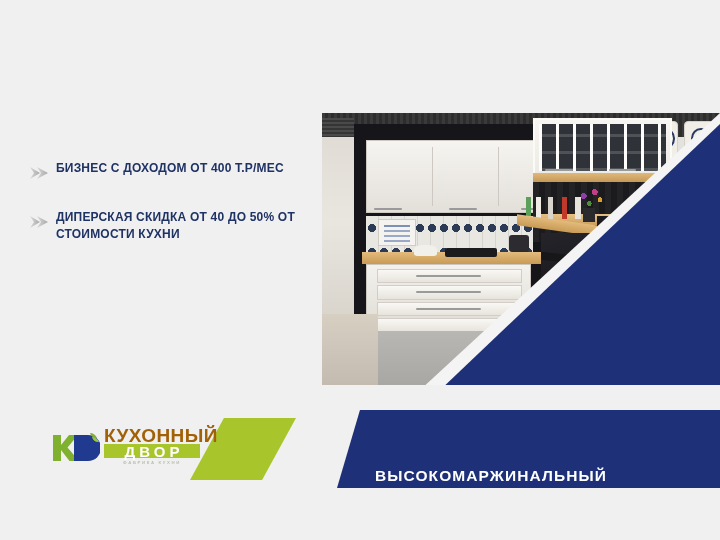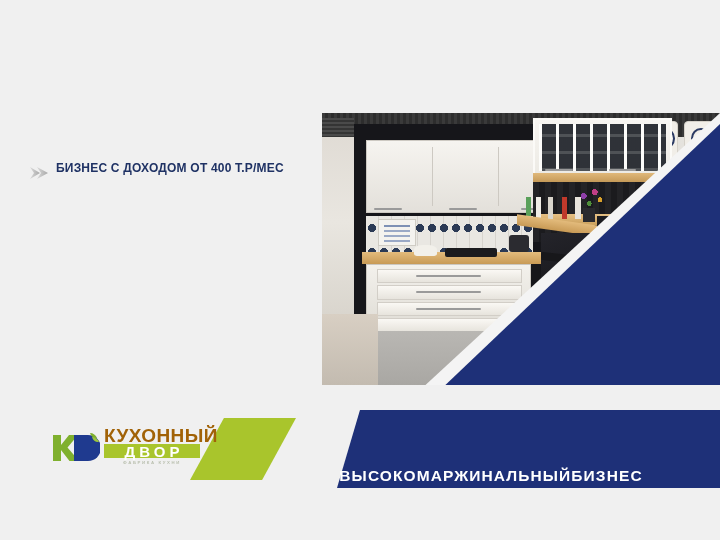--- a/index.html
+++ b/index.html
@@ -163,20 +163,29 @@
               <stop offset="1" stop-color="#a8a8a8"></stop>
             </linearGradient>
           </defs>
           <polygon points="0,2 10,8 0,14 4,8" fill="url(#cg1)"></polygon>
           <polygon points="7,2 18,8 7,14 11,8" fill="url(#cg1)"></polygon>
         </svg>
       </span>
       <span class="btxt">БИЗНЕС С ДОХОДОМ ОТ 400 Т.Р/МЕС</span>
     </div>
 
+    <div class="bullet">
+      <span class="chev">
+        <svg viewBox="0 0 19 16" width="19" height="16">
+          <polygon points="0,2 10,8 0,14 4,8" fill="url(#cg1)"></polygon>
+          <polygon points="7,2 18,8 7,14 11,8" fill="url(#cg1)"></polygon>
+        </svg>
+      </span>
+      <span class="btxt">ДИПЕРСКАЯ СКИДКА ОТ 40 ДО 50% ОТ СТОИМОСТИ КУХНИ</span>
+    </div>
 
   </div>
 
   <div class="photo">
     <div class="ph-layer">
       <div class="wall-left"></div>
       <div class="wall-right"></div>
       <div class="ceiling"></div>
       <div class="vent"></div>
       <div class="cert cert1"></div>
@@ -223,21 +232,20 @@
       <div class="floor-left"></div>
     </div>
     <div class="wedge-white"></div>
     <div class="wedge-blue"></div>
   </div>
 
   <div class="green-par"></div>
   <div class="blue-trap"></div>
   <div class="banner-txt">
     <span>ВЫСОКОМАРЖИНАЛЬНЫЙ</span>
-    <span>БИЗНЕС</span>
   </div>
 
   <div class="logo">
     <svg class="logo-mono" viewBox="0 0 48 32">
       <path d="M1 3 L9 3 L9 13 L17 3 L26 3 L15.5 15.5 L27 29 L17.5 29 L9 18 L9 29 L1 29 Z" fill="#7fb02e"></path>
       <path d="M22 3 L36 3 A13 13 0 0 1 36 29 L22 29 Z" fill="#1f3a8f"></path>
       <path d="M33 3 L33 29 L25 29 L25 3 Z" fill="#1f3a8f"></path>
       <path d="M38 1 C41 1 44 3 45 6 C42 6.5 39 5 38 1 Z" fill="#7fb02e"></path>
       <path d="M40 5 C43 5 46 7 47 10 C44 10.5 41 9 40 5 Z" fill="#9cc63c"></path>
     </svg>

